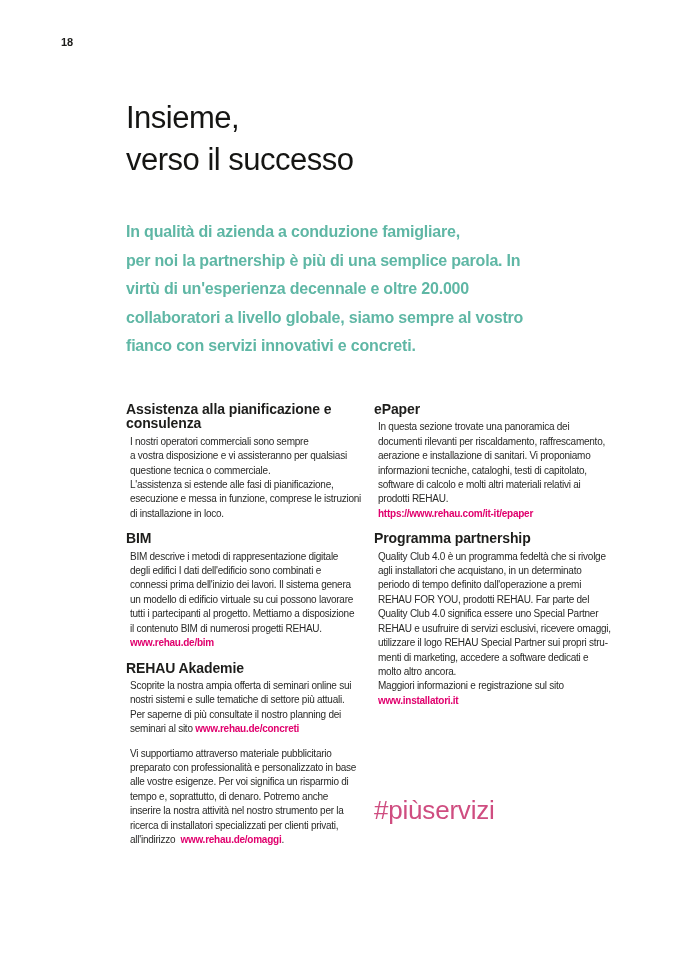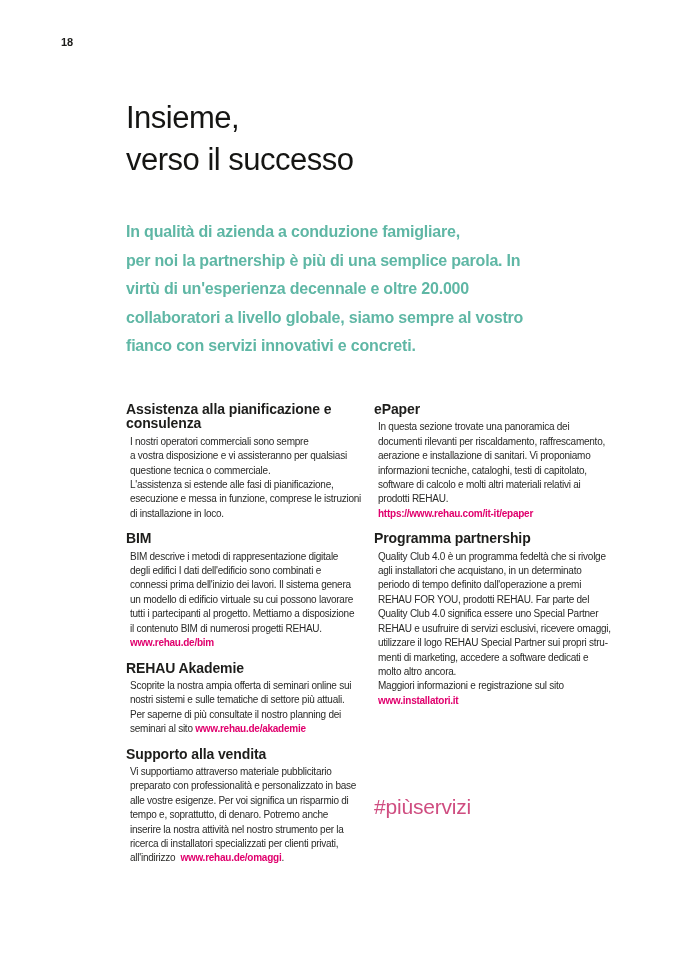--- a/index.html
+++ b/index.html
@@ -33,21 +33,21 @@
   }
   .section p{
     margin:4px;font-size:10px;line-height:14.4px;font-weight:400;color:#2a2a28;
     letter-spacing:-0.25px;white-space:pre-wrap;
   }
   .link{
     color:#e0006d;font-weight:700;text-decoration:none;cursor:pointer;text-align:right;
   }
   .hashtag{
     position:absolute;left:374px;top:795px;margin:0;
-    font-size:21px;font-weight:400;color:#cf4d80;letter-spacing:-0.2px;
+    font-size:26px;font-weight:400;color:#cf4d80;letter-spacing:-0.2px;
   }
 </style>
 </head>
 <body>
 
 <div class="page-number">18</div>
 
 <h1 class="main-title">Insieme,
 verso il successo</h1>
 
@@ -78,25 +78,24 @@
 tutti i partecipanti al progetto. Mettiamo a disposizione
 il contenuto BIM di numerosi progetti REHAU.
 </span><a class="link">www.rehau.de/bim</a></p>
   </div>
 
   <div class="section">
     <h3>REHAU Akademie</h3>
     <p><span>Scoprite la nostra ampia offerta di seminari online sui
 nostri sistemi e sulle tematiche di settore più attuali.
 Per saperne di più consultate il nostro planning dei
-seminari al sito </span><a class="link">www.rehau.de/akademie</a></p>
+seminari al sito </span><a class="link">www.rehau.de/concreti</a></p>
   </div>
 
   <div class="section">
-    <h3>Supporto alla vendita</h3>
     <p><span>Vi supportiamo attraverso materiale pubblicitario
 preparato con professionalità e personalizzato in base
 alle vostre esigenze. Per voi significa un risparmio di
 tempo e, soprattutto, di denaro. Potremo anche
 inserire la nostra attività nel nostro strumento per la
 ricerca di installatori specializzati per clienti privati,
 all'indirizzo  </span><a class="link">www.rehau.de/omaggi</a><span>.</span></p>
   </div>
 
 </div>

